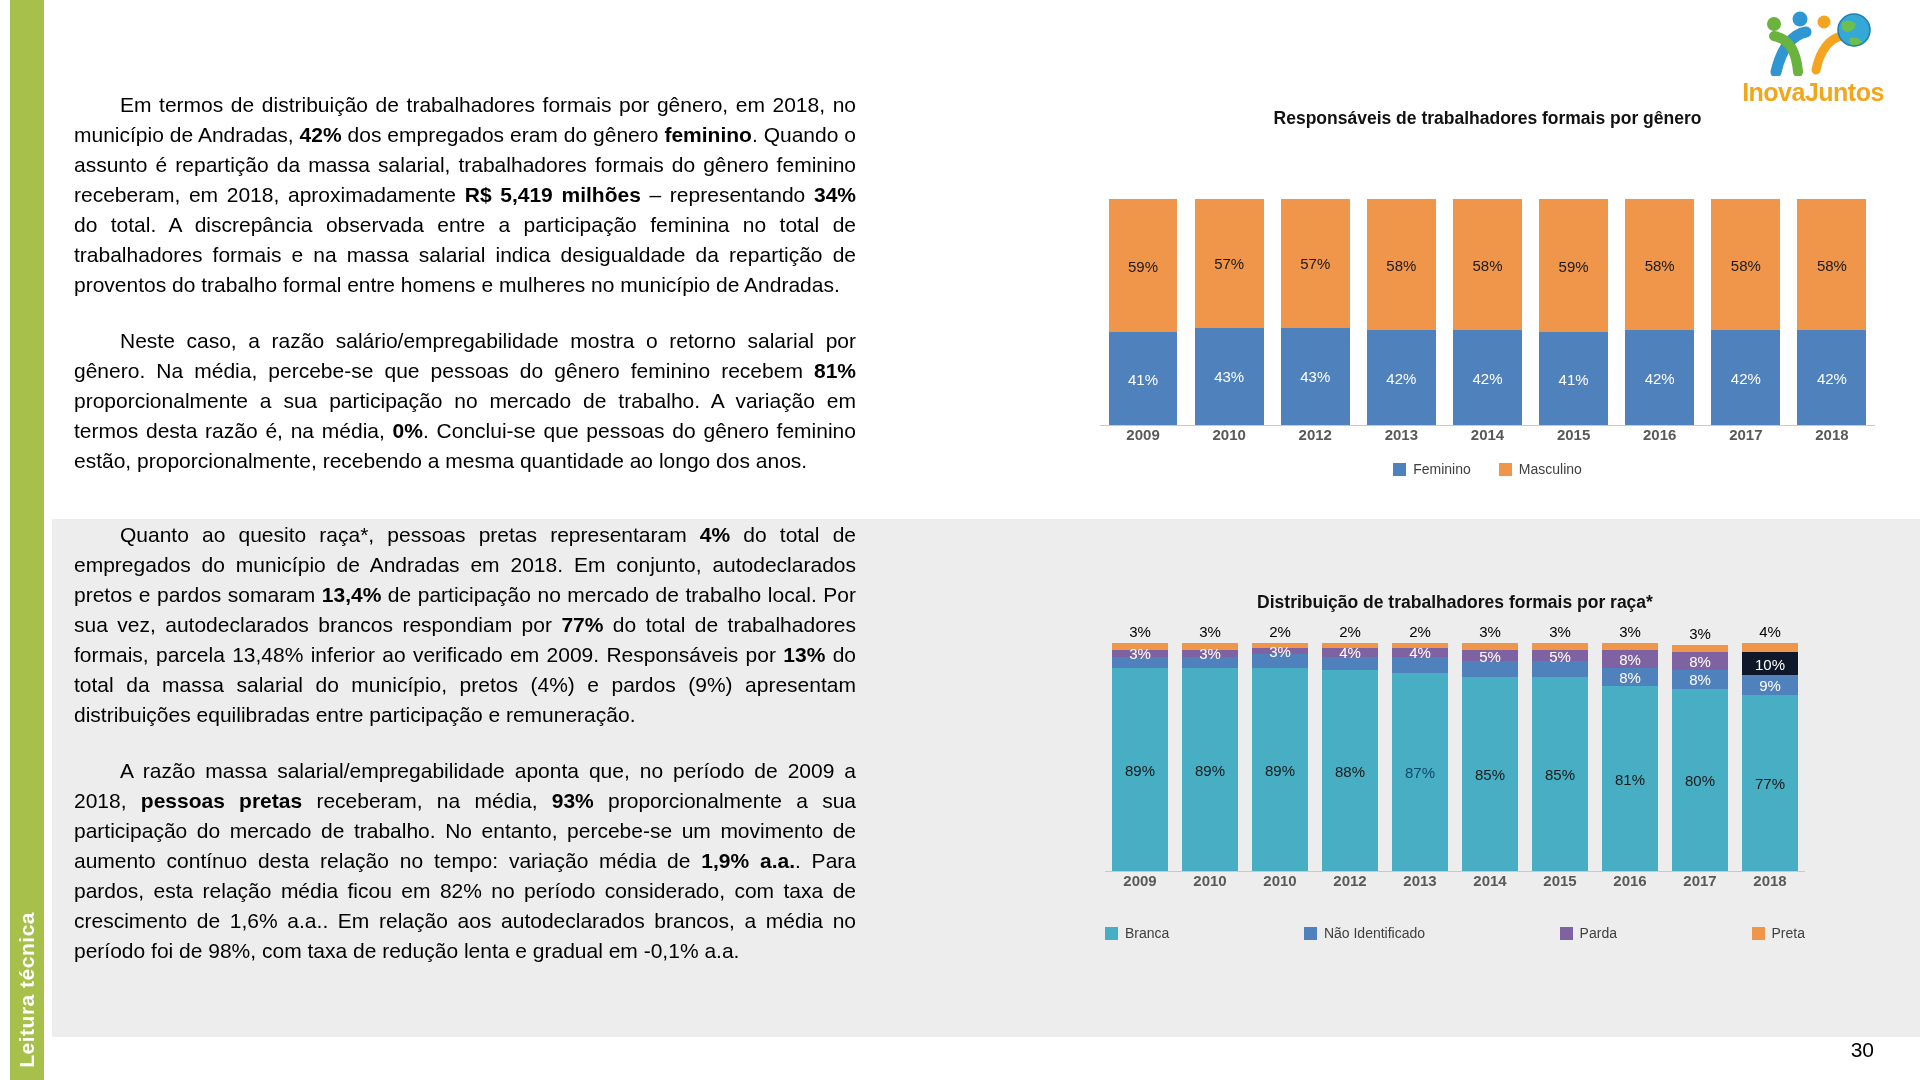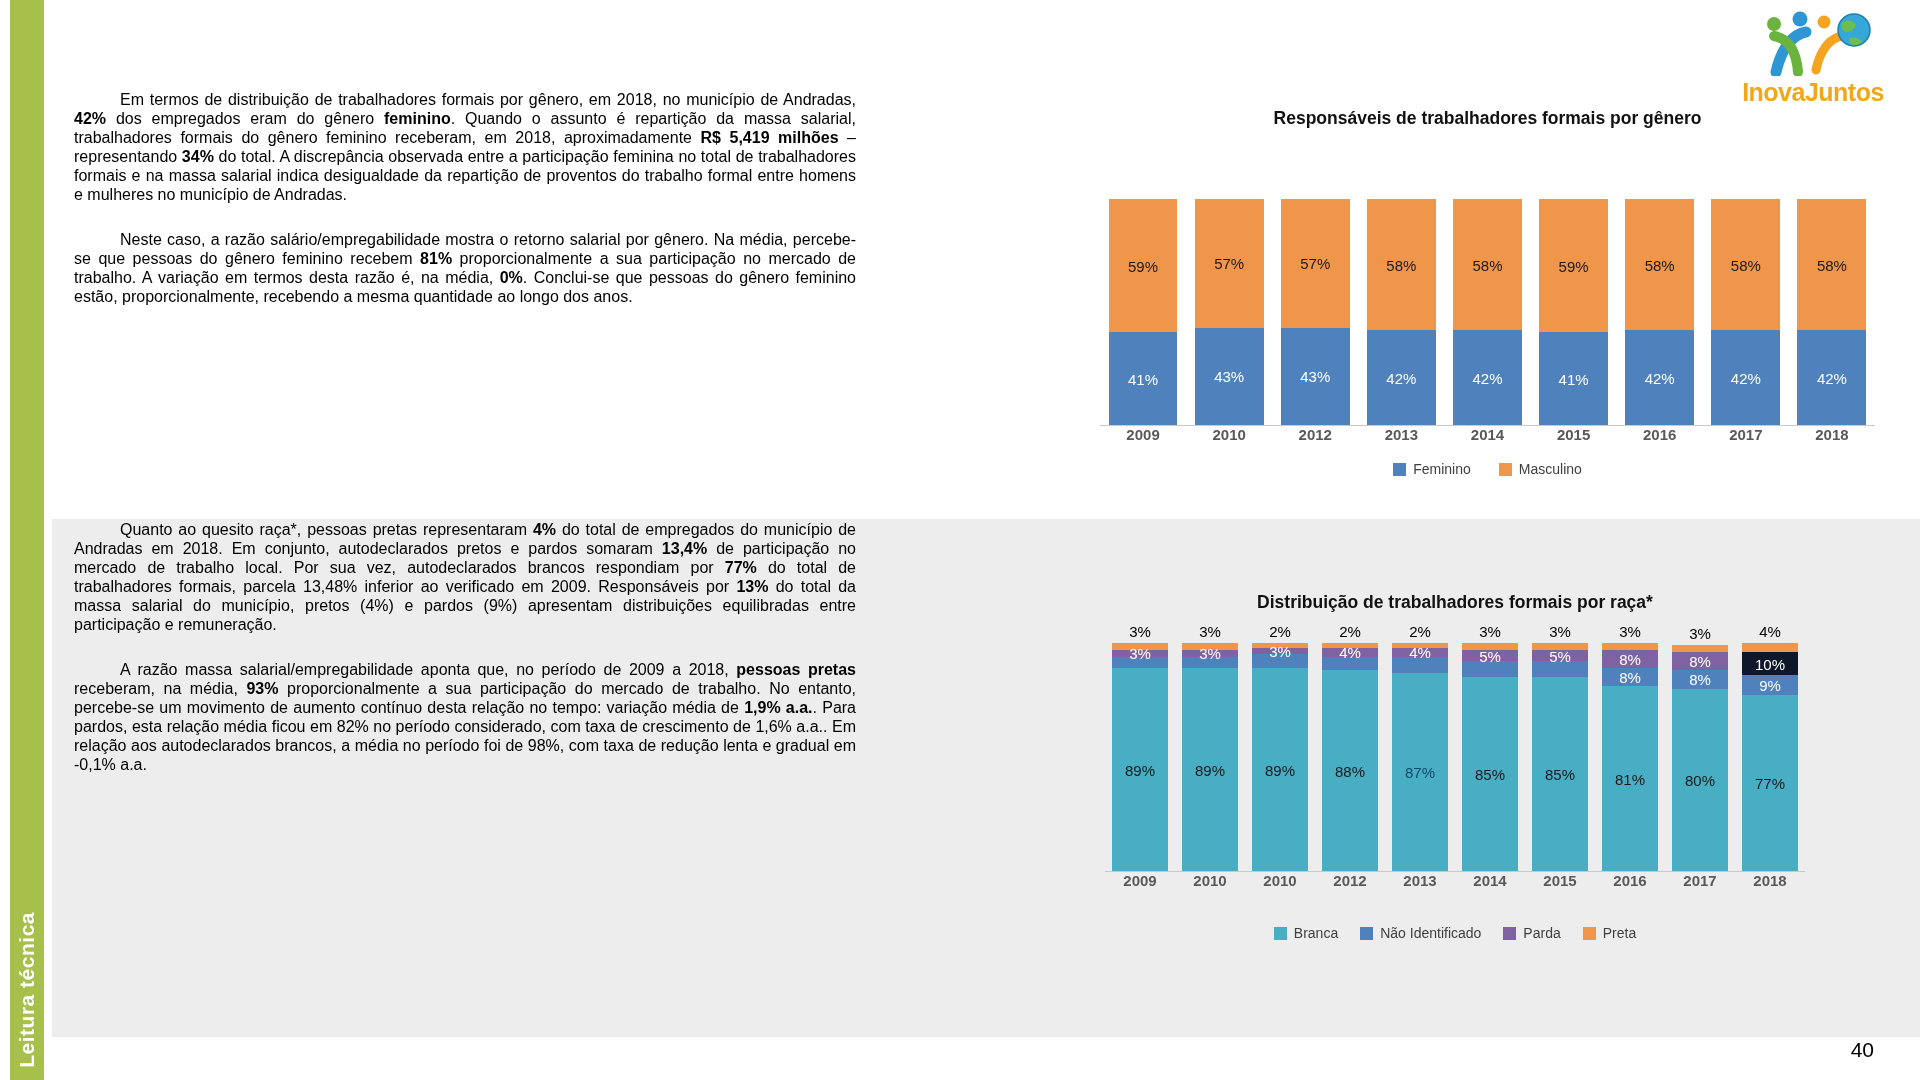--- a/index.html
+++ b/index.html
@@ -9,21 +9,21 @@
   }
   
   .sidebar-strip { position:absolute; left:10px; top:0; bottom:0; width:34px; background:#a7bf4b; }
   .sidebar-label-wrap { position:absolute; bottom:12px; left:0; width:100%; display:flex; justify-content:center; }
   .sidebar-label { writing-mode:vertical-rl; transform:rotate(180deg); color:#fff; font-weight:bold; font-size:21px; letter-spacing:0.5px; }
 
   
   .gray-band { position:absolute; left:52px; right:0; top:519px; height:518px; background:#ededed; }
 
   
-  .text-block { position:absolute; left:74px; width:782px; font-size:16px; line-height:19px; text-align:justify; }
+  .text-block { position:absolute; left:74px; width:782px; font-size:21px; line-height:30px; text-align:justify; }
   .text-gender { top:90px; }
   .text-race  { top:520px; }
   .para { margin:0 0 26px 0; text-indent:46px; }
   .para b { font-weight:bold; }
 
   
   .chart { position:absolute; }
   #chart-gender { left:1100px; top:108px; width:775px; }
   #chart-race   { left:1105px; top:592px; width:700px; }
   .chart-title { text-align:center; font-weight:bold; font-size:17.5px; color:#111; }
@@ -39,21 +39,21 @@
     position:absolute; top:50%; left:50%; transform:translate(-50%,-50%);
     font-size:15px; white-space:nowrap; z-index:2;
   }
   .seg-label.outside {
     top:auto; bottom:100%; transform:translateX(-50%); margin-bottom:3px; color:#000;
   }
   .years { display:flex; margin-top:0; }
   .year { flex:1; text-align:center; font-size:15px; font-weight:bold; color:#595959; }
   .legend { display:flex; justify-content:center; align-items:center; font-size:14px; color:#404040; }
   #chart-gender .legend { margin-top:18px; gap:28px; }
-  #chart-race   .legend { margin-top:36px; gap:22px; }
+  #chart-race   .legend { margin-top:36px; gap:22px;justify-content:space-between; }
   .legend-item { display:flex; align-items:center; gap:7px; }
   .sq { width:13px; height:13px; display:inline-block; }
 
   
   .footnote { position:absolute; left:120px; top:1046px; font-size:16px; color:#000; white-space:nowrap; }
   .page-number { position:absolute; right:46px; top:1038px; font-size:21px; color:#000; }
 
   
   .logo { position:absolute; right:22px; top:8px; width:170px; text-align:center; }
   .logo-text { font-size:25px; font-weight:bold; color:#f2a61b; letter-spacing:-0.5px; margin-top:-2px; }
@@ -392,15 +392,15 @@
           <span>Parda</span>
         </div>
         <div class="legend-item">
           <span class="sq" style="background: rgb(240, 150, 75);"></span>
           <span>Preta</span>
         </div>
       </div>
   </div>
 
 
-  <div class="page-number">40</div>
+  <div class="page-number">30</div>
 
 </div>
 
 </body></html>

